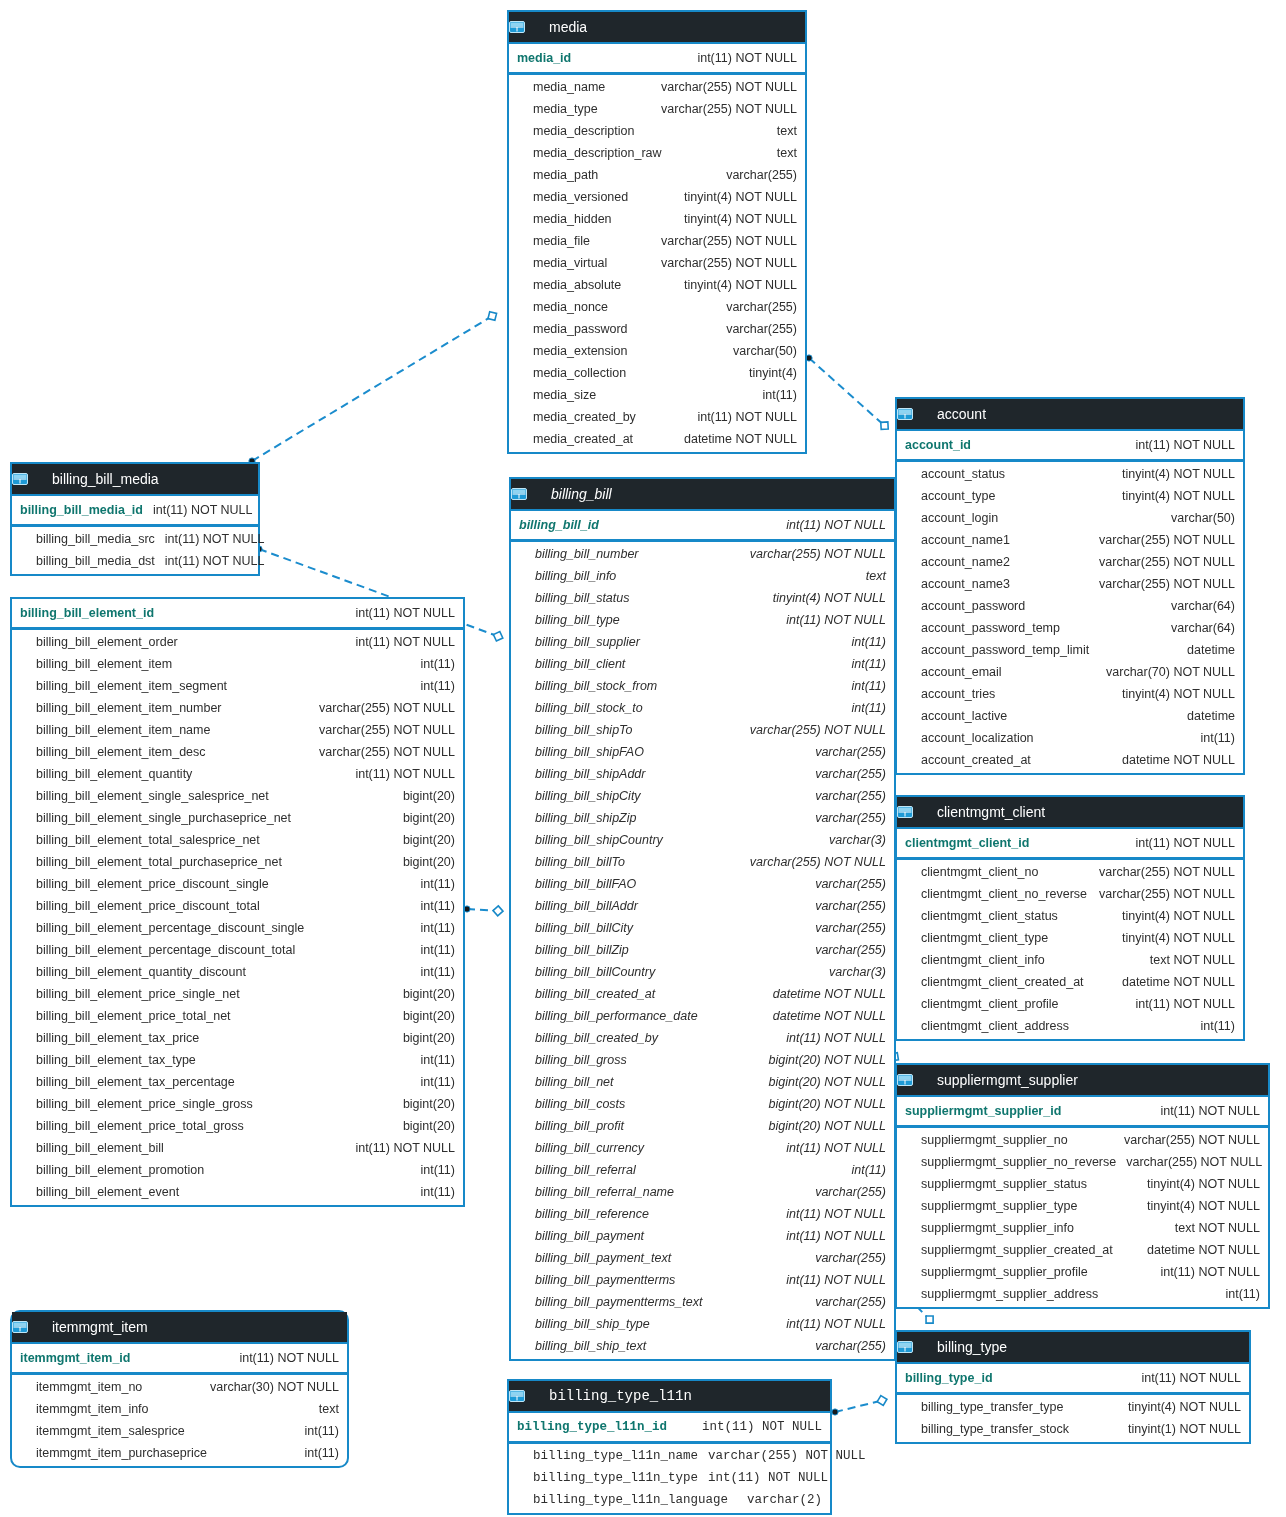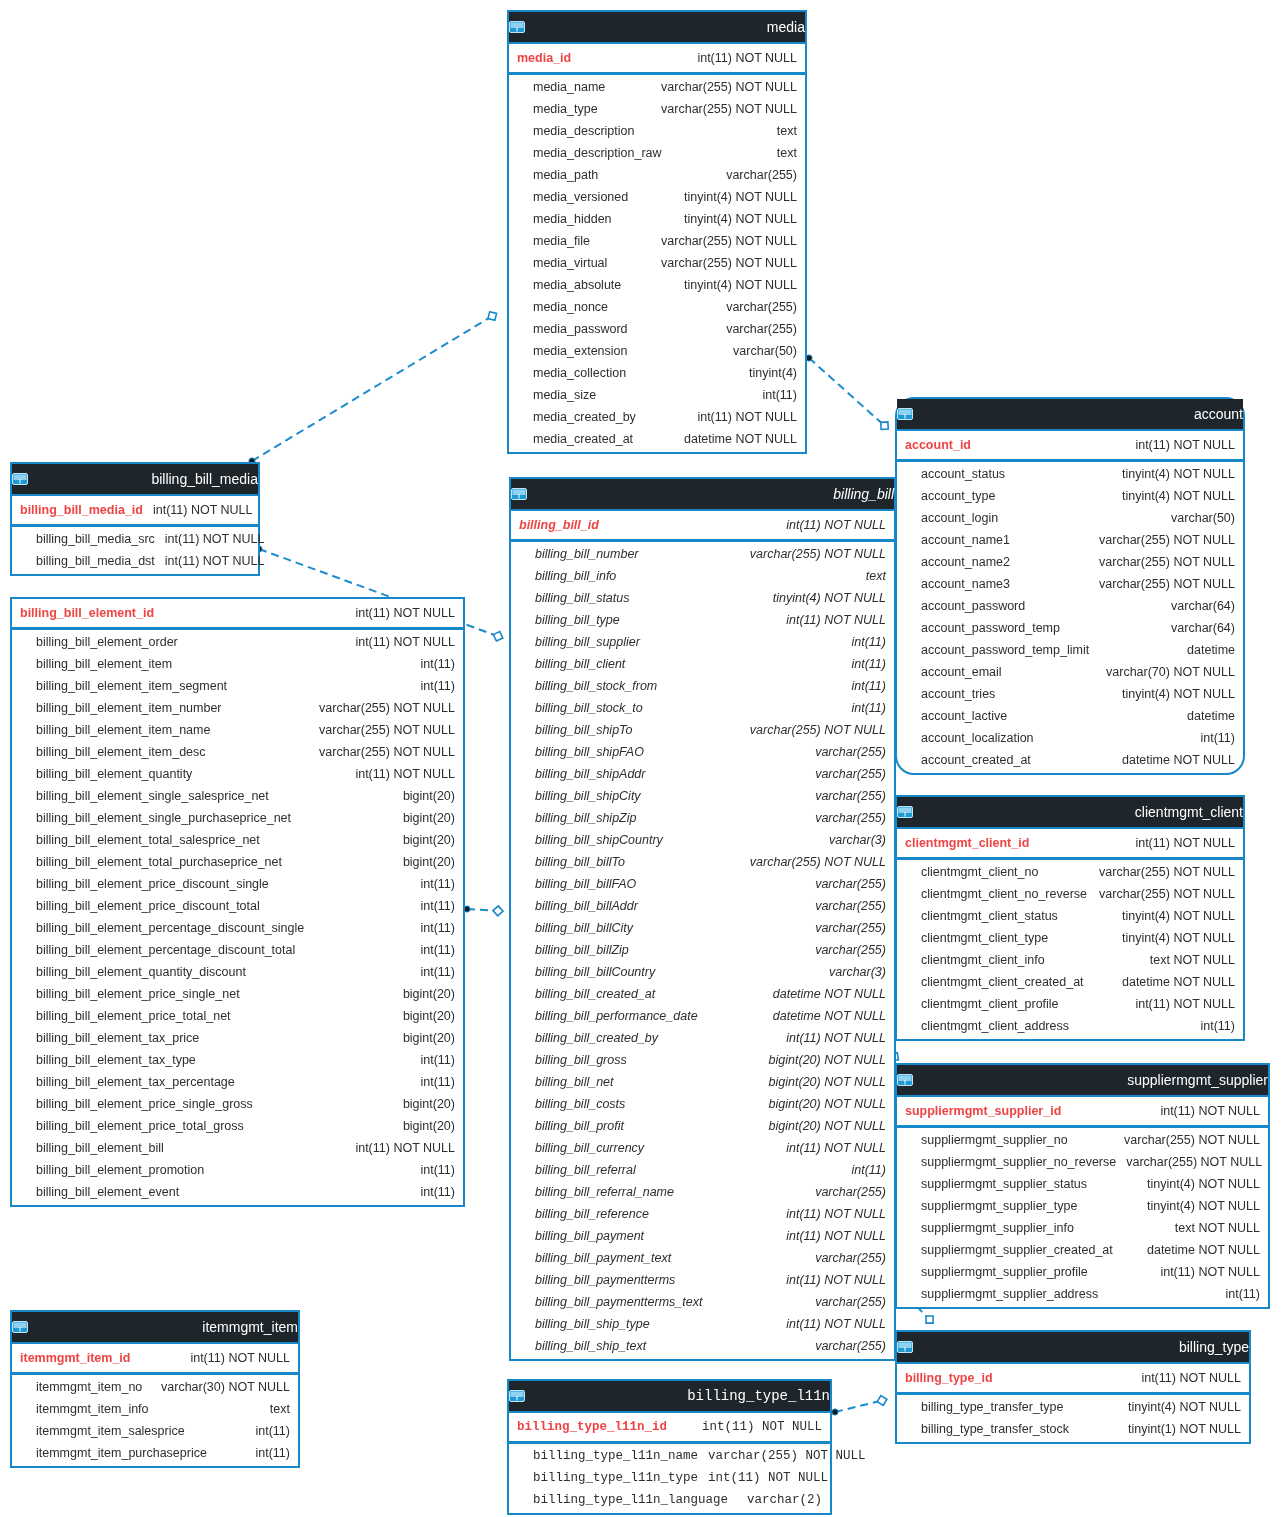--- a/index.html
+++ b/index.html
@@ -13,43 +13,43 @@
     width:1286px;height:1517px;position:relative;background:#ffffff;
     font-family:"Liberation Sans","DejaVu Sans",sans-serif;overflow:hidden;
   }
   #wires{position:absolute;left:0;top:0;width:1286px;height:1517px;pointer-events:none;z-index:1;}
   .table{
     position:absolute;z-index:2;background:#ffffff;
     border:2px solid var(--blue);box-sizing:border-box;
   }
   .thead{
     height:30px;background:var(--header-bg);color:#fff;
-    display:flex;align-items:center;justify-content:space-between;gap:0;
+    display:flex;align-items:center;justify-content:flex-start;gap:24px;
     font-size:14px;border-bottom:2px solid var(--blue);
   }
   .ticon{display:inline-flex;align-items:center;}
   .ttitle{white-space:nowrap;}
   .trow{
     display:flex;justify-content:space-between;align-items:center;
     height:22px;line-height:22px;padding:0 8px;white-space:nowrap;
     font-size:12.5px;color:var(--row-text);gap:10px;
   }
   .trow.pk{height:28px;line-height:28px;border-bottom:3px solid var(--blue);}
-  .trow.pk .fname{font-weight:bold;color:#ef4444;}
+  .trow.pk .fname{font-weight:bold;color:#0f766e;}
   .fname{text-align:left;}
   .ftype{text-align:right;flex:1 1 auto;}
   .tbody{padding:1px 0 2px 16px;}
   
   #tbl-media{left:507px;top:10px;width:300px;}
   #tbl-billing_bill_media{left:10px;top:462px;width:250px;}
   #tbl-billing_bill_element{left:10px;top:597px;width:455px;}
-  #tbl-itemmgmt_item{left:10px;top:1310px;width:290px;}
+  #tbl-itemmgmt_item{left:10px;top:1310px;width:339px;border-radius:10px;}
   #tbl-billing_bill{left:509px;top:477px;width:387px;font-style:italic;}
   #tbl-billing_type_l11n{left:507px;top:1379px;width:325px;font-family:Liberation Mono, monospace;}
-  #tbl-account{left:895px;top:397px;width:350px;border-radius:19px;}
+  #tbl-account{left:895px;top:397px;width:350px;}
   #tbl-clientmgmt_client{left:895px;top:795px;width:350px;}
   #tbl-suppliermgmt_supplier{left:895px;top:1063px;width:375px;}
   #tbl-billing_type{left:895px;top:1330px;width:356px;}
   .relation{stroke:var(--line);stroke-width:2;fill:none;stroke-dasharray:8 5;}
 </style>
 </head>
 <body>
 
 <svg id="wires" viewBox="0 0 1286 1517" xmlns="http://www.w3.org/2000/svg">
   <defs>

